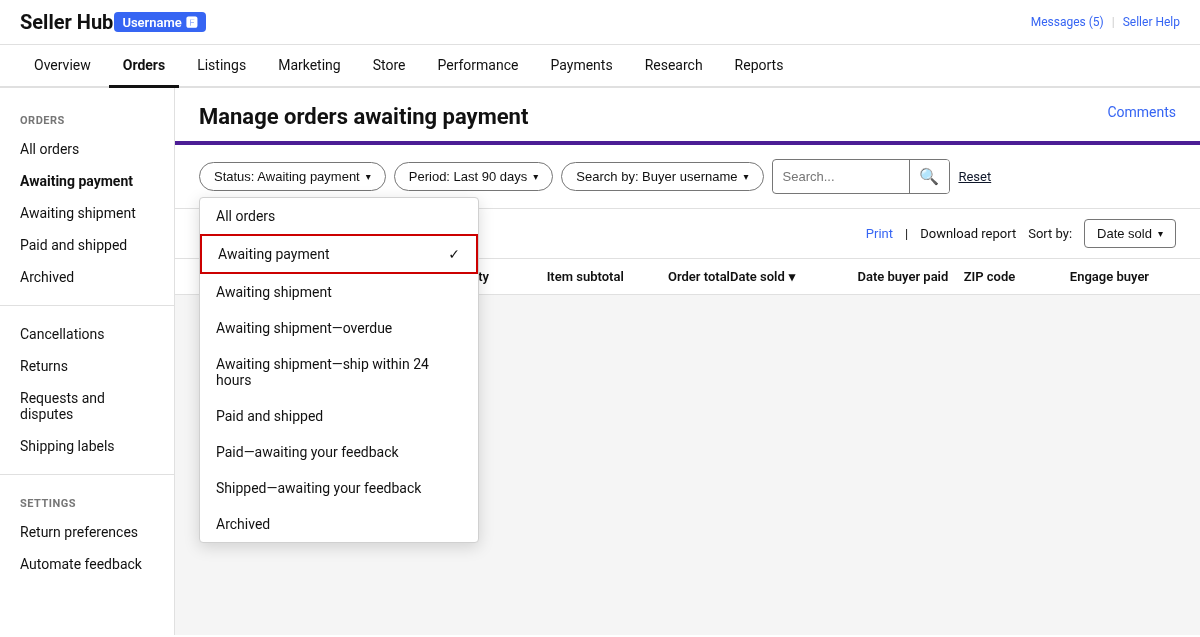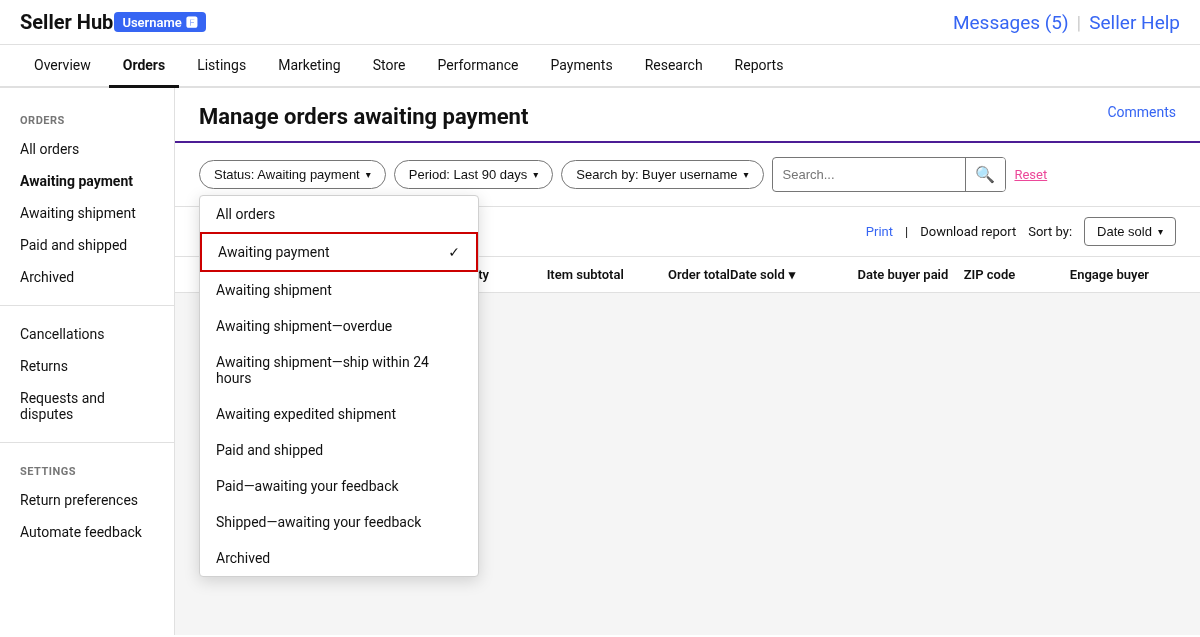--- a/index.html
+++ b/index.html
@@ -13,21 +13,21 @@
       padding: 10px 20px;
       border-bottom: 1px solid #e0e0e0;
     }
     .top-bar-left { display: flex; align-items: center; gap: 1px; }
     .brand-title { font-size: 20px; font-weight: 700; }
     .brand-badge {
       display: inline-flex; align-items: center; gap: 4px;
       background: #3665f3; color: #fff; border-radius: 4px;
       padding: 2px 8px; font-size: 13px; font-weight: 600;
     }
-    .top-bar-right { display: flex; align-items: center; gap: 8px; font-size: 19px; color: #3665f3; }
+    .top-bar-right { display: flex; align-items: center; gap: 8px; font-size: 12px; color: #3665f3; }
     .top-bar-right .divider { color: #ccc; }
 
     
     .nav-bar {
       display: flex;
       align-items: center;
       padding: 0 20px;
       border-bottom: 2px solid #e0e0e0;
       gap: 4px;
     }
@@ -76,21 +76,21 @@
     
     .content-area {
       flex: 1;
       background: #f5f5f5;
       overflow-y: auto;
       position: relative;
     }
     .content-header {
       background: #fff;
       padding: 16px 24px 12px;
-      border-bottom: 2px solid #4c1d95;
+      border-bottom: 4px solid #4c1d95;
       display: flex;
       align-items: flex-start;
       justify-content: space-between;
     }
     .page-title { font-size: 22px; font-weight: 700; }
     .comments-link { color: #3665f3; font-size: 14px; cursor: pointer; }
 
     
     .filters-row {
       display: flex;
@@ -103,23 +103,23 @@
     }
     .filter-btn {
       display: flex; align-items: center; gap: 6px;
       border: 1px solid #767676; border-radius: 20px;
       padding: 6px 14px; font-size: 13px; cursor: pointer;
       background: #fff; color: #111;
       white-space: nowrap;
     }
     .chevron { font-size: 10px; }
     .search-container { display: flex; align-items: center; border: 1px solid #767676; border-radius: 4px; overflow: hidden; }
-    .search-input { border: none; outline: none; padding: 7px 10px; font-size: 13px; width: 192px; }
+    .search-input { border: none; outline: none; padding: 7px 10px; font-size: 13px; width: 136px; }
     .search-btn { background: #fff; border: none; border-left: 1px solid #767676; padding: 7px 10px; cursor: pointer; color: #111; font-size: 16px; }
-    .reset-link { color: #ec4899; font-size: 13px; cursor: pointer; text-decoration: underline; }
+    .reset-link { color: #0f172a; font-size: 13px; cursor: pointer; text-decoration: underline; }
 
     
     .dropdown-overlay {
       position: absolute;
       top: 52px;
       left: 24px;
       background: #fff;
       border: 1px solid #d0d0d0;
       border-radius: 4px;
       box-shadow: 0 4px 16px rgba(0,0,0,0.15);
@@ -225,20 +225,21 @@
     <div class="sidebar-section-label">ORDERS</div>
     <div class="sidebar-item">All orders</div>
     <div class="sidebar-item active">Awaiting payment</div>
     <div class="sidebar-item">Awaiting shipment</div>
     <div class="sidebar-item">Paid and shipped</div>
     <div class="sidebar-item">Archived</div>
     <div class="sidebar-divider"></div>
     <div class="sidebar-item">Cancellations</div>
     <div class="sidebar-item">Returns</div>
     <div class="sidebar-item">Requests and disputes</div>
+    <div class="sidebar-item">Shipping labels</div>
     <div class="sidebar-divider"></div>
     <div class="sidebar-section-label">SETTINGS</div>
     <div class="sidebar-item">Return preferences</div>
     <div class="sidebar-item">Automate feedback</div>
   </div>
 
   <div class="content-area">
 
     <div class="content-header">
       <h1 class="page-title">Manage orders awaiting payment</h1>
@@ -277,23 +278,20 @@
         <div class="dropdown-item">
           <span>Awaiting shipment</span>
         </div>
         <div class="dropdown-item">
           <span>Awaiting shipment—overdue</span>
         </div>
         <div class="dropdown-item">
           <span>Awaiting shipment—ship within 24 hours</span>
         </div>
         <div class="dropdown-item">
-          <span>Awaiting expedited shipment</span>
-        </div>
-        <div class="dropdown-item">
           <span>Paid and shipped</span>
         </div>
         <div class="dropdown-item">
           <span>Paid—awaiting your feedback</span>
         </div>
         <div class="dropdown-item">
           <span>Shipped—awaiting your feedback</span>
         </div>
         <div class="dropdown-item">
           <span>Archived</span>

